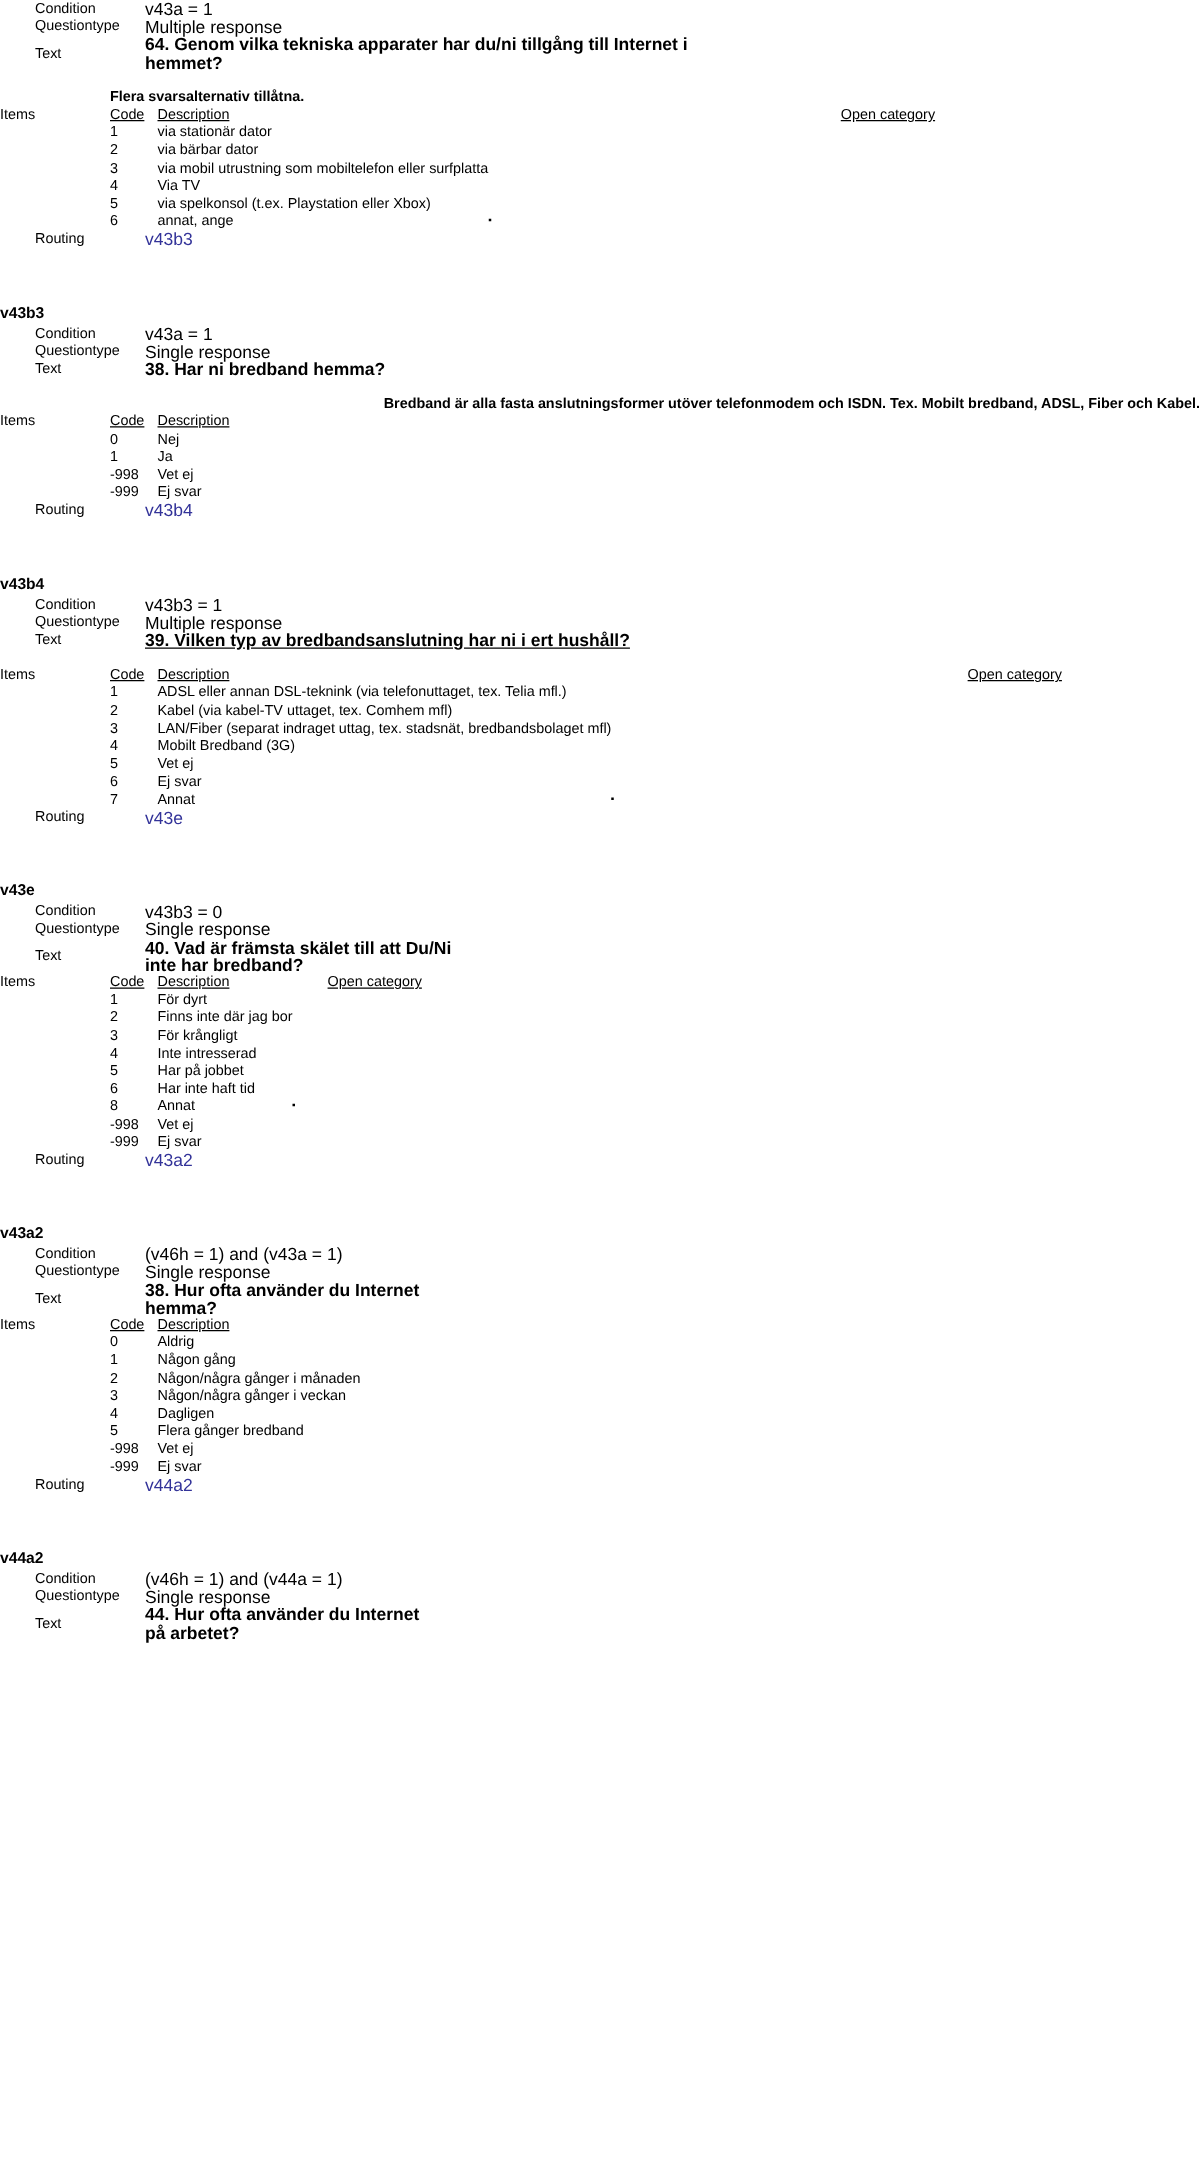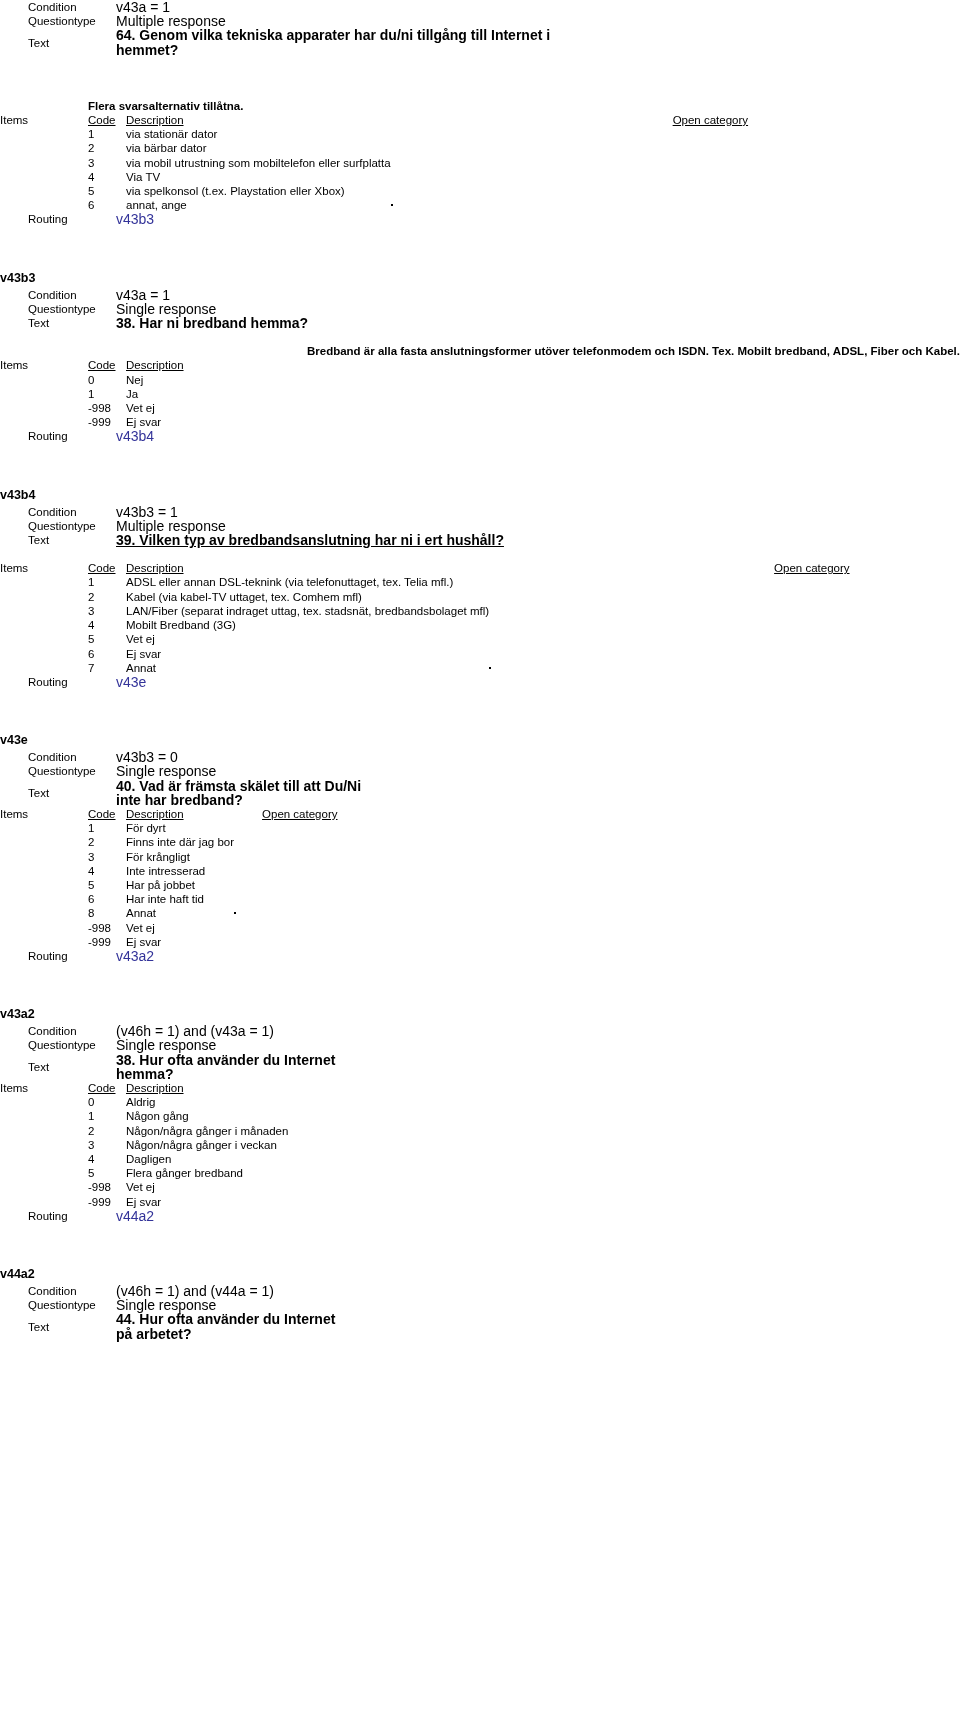--- a/index.html
+++ b/index.html
@@ -66,21 +66,21 @@
   .noteline {
     display: flex;
   }
   .noteline .label { width: 88px; min-width: 88px; }
   .note {
     font-weight: bold;
     line-height: 14.2px;
     flex: 1;
   }
   .note.wide { max-width: 890px; text-align: right; }
-  .note.narrow { max-width: 500px; margin-top: 28px; }
+  .note.narrow { max-width: 500px; }
   .spacer-note { height: 14px; }
   .gap-between { height: 44px; }
 
   
   .items-wrap {
     display: flex;
     align-items: flex-start;
   }
   .items-table {
     border-collapse: collapse;

